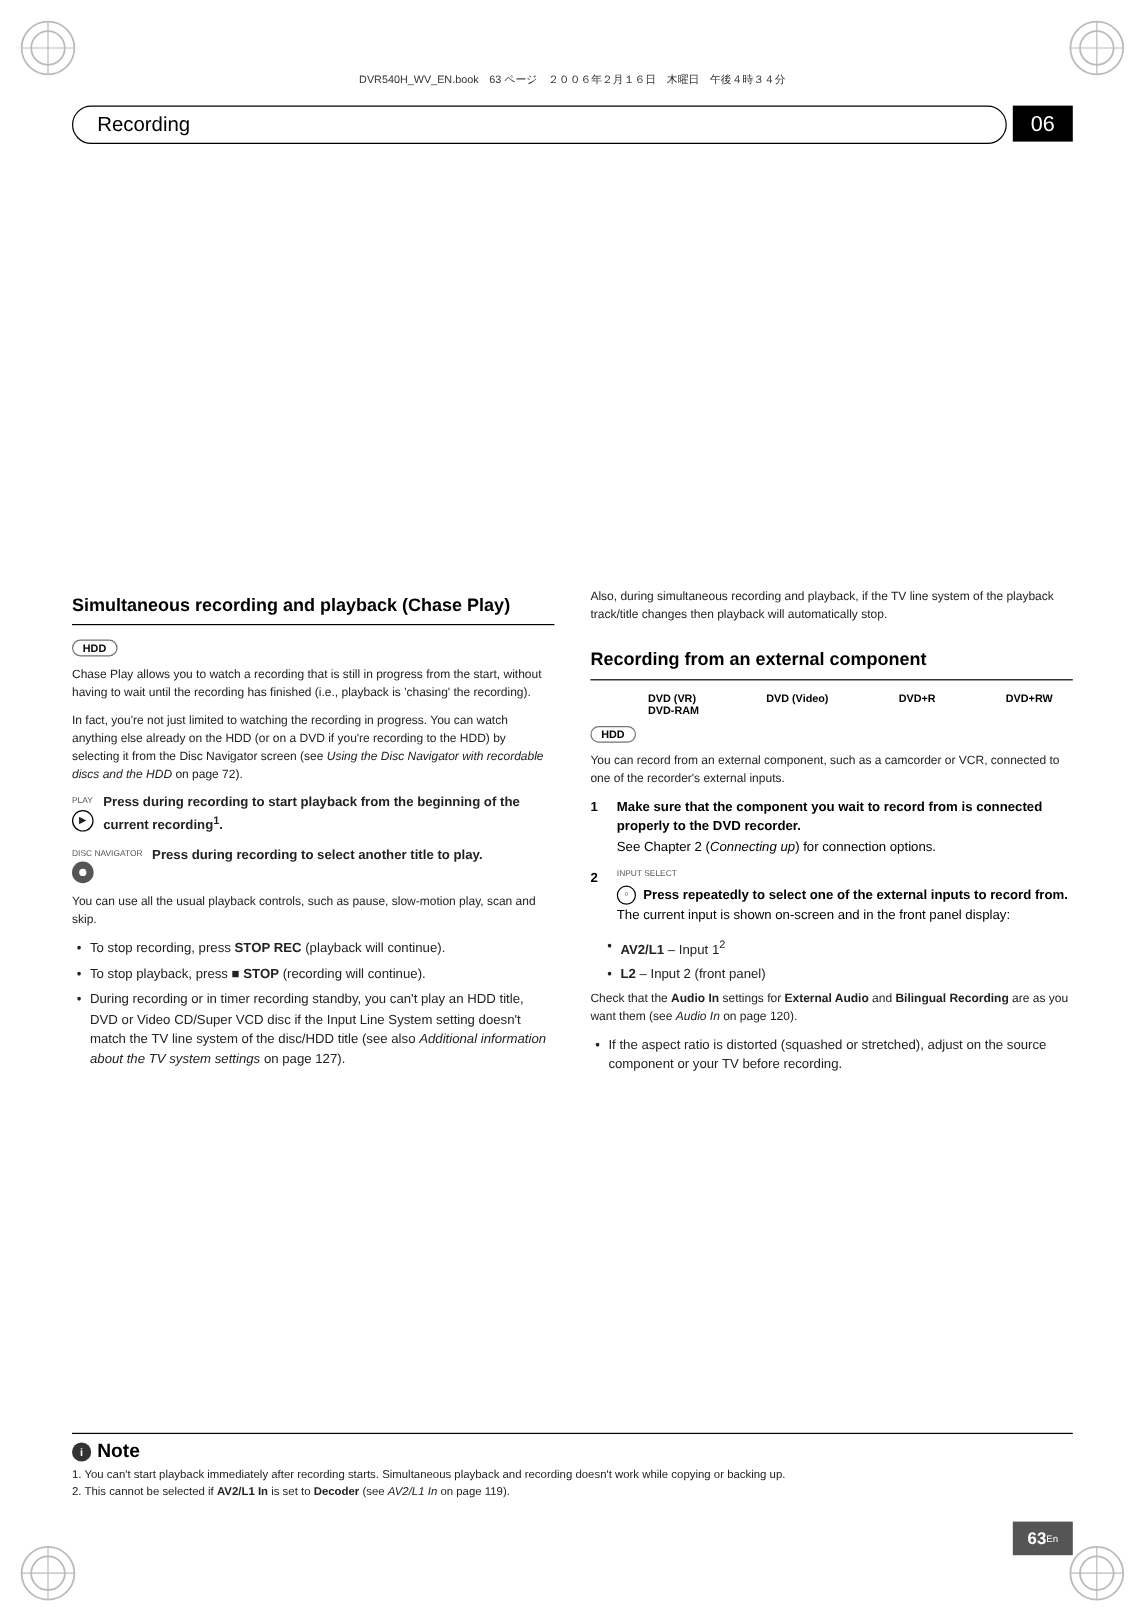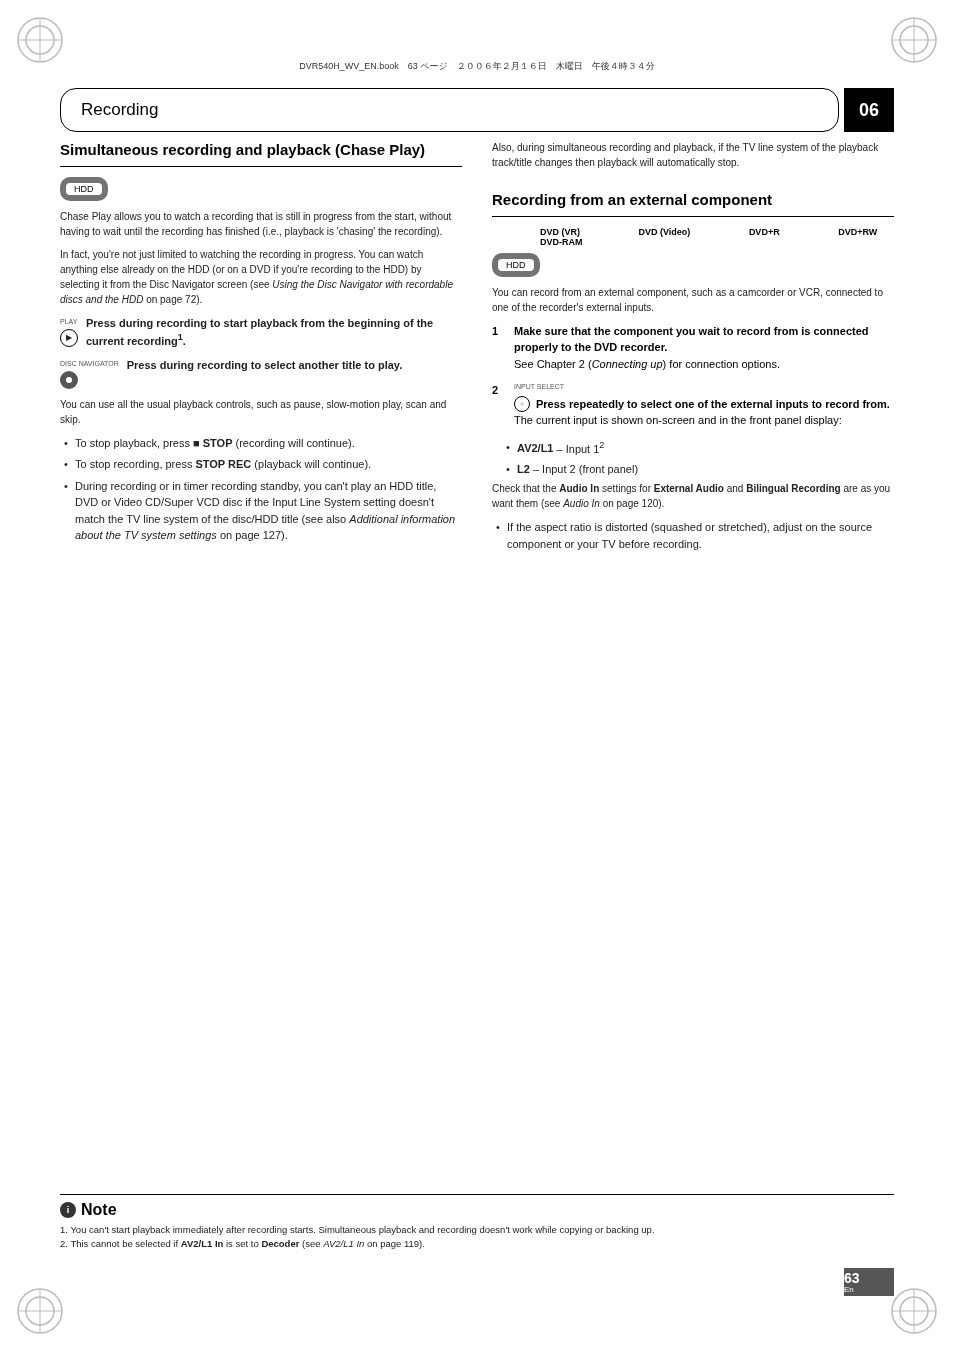--- a/index.html
+++ b/index.html
@@ -54,37 +54,37 @@
       flex: 1;
       text-align: center;
     }
 
     
     .chapter-tab {
       position: absolute;
       top: 88px;
       right: 60px;
       width: 50px;
-      height: 44px;
+      height: 30px;
       background: #000;
       display: flex;
       align-items: center;
       justify-content: center;
       color: #fff;
       font-size: 18px;
-      font-weight: bold;
+      font-weight: normal;
     }
 
     
     .recording-title-bar {
       position: absolute;
       top: 88px;
       left: 60px;
       right: 115px;
-      height: 44px;
+      height: 32px;
       border: 1.5px solid #000;
       border-radius: 16px;
       display: flex;
       align-items: center;
       padding-left: 20px;
     }
 
     .recording-title-bar span {
       font-size: 17px;
       font-weight: normal;
@@ -93,20 +93,21 @@
 
     
     .content-area {
       position: absolute;
       top: 140px;
       left: 60px;
       right: 60px;
       bottom: 100px;
       display: flex;
       gap: 30px;
+      align-items: center;
     }
 
     .left-column {
       flex: 1;
       min-width: 0;
     }
 
     .right-column {
       flex: 1;
       min-width: 0;
@@ -122,25 +123,25 @@
 
     .section-divider {
       height: 1px;
       background: #000;
       margin-bottom: 10px;
     }
 
     
     .hdd-badge {
       display: inline-block;
-      border: 6px solid #737373;
+      border: 1px solid #737373;
       border-radius: 10px;
       padding: 1px 8px;
       font-size: 9px;
-      font-weight: normal;
+      font-weight: bold;
       margin-bottom: 8px;
     }
 
     
     .dvd-badges {
       font-size: 9px;
       font-weight: bold;
       margin-bottom: 6px;
       color: #000;
     }
@@ -317,22 +318,22 @@
 
     
     .page-number-box {
       position: absolute;
       bottom: 55px;
       right: 60px;
       width: 50px;
       height: 28px;
       background: #555;
       display: flex;
-      flex-direction: column;
-      align-items: flex-start;
+      flex-direction: row;
+      align-items: center;
       justify-content: center;
     }
 
     .page-num {
       color: #fff;
       font-size: 14px;
       font-weight: bold;
       line-height: 1;
     }
 
@@ -448,24 +449,24 @@
           </div>
         </div>
         <div>
           <strong>Press during recording to select another title to play.</strong>
         </div>
       </div>
 
       <div class="body-text">You can use all the usual playback controls, such as pause, slow-motion play, scan and skip.</div>
 
       <div class="bullet-item">
+        To stop recording, press <strong>STOP REC</strong> (playback will continue).
+      </div>
+      <div class="bullet-item">
         To stop playback, press <strong>■ STOP</strong> (recording will continue).
-      </div>
-      <div class="bullet-item">
-        To stop recording, press <strong>STOP REC</strong> (playback will continue).
       </div>
       <div class="bullet-item">
         During recording or in timer recording standby, you can't play an HDD title, DVD or Video CD/Super VCD disc if the Input Line System setting doesn't match the TV line system of the disc/HDD title (see also <em>Additional information about the TV system settings</em> on page 127).
       </div>
 
     </div>
 
     <div class="right-column">
 
       <div class="body-text">

